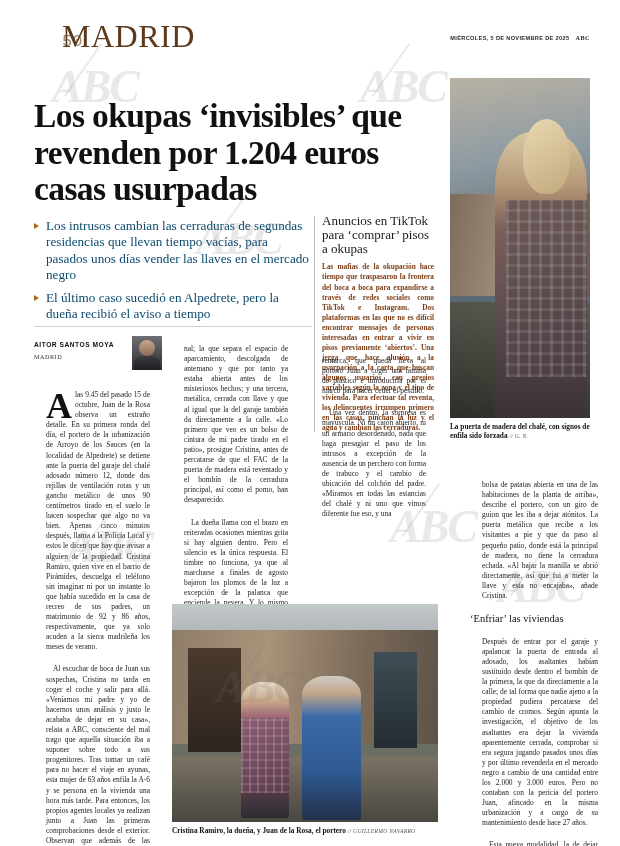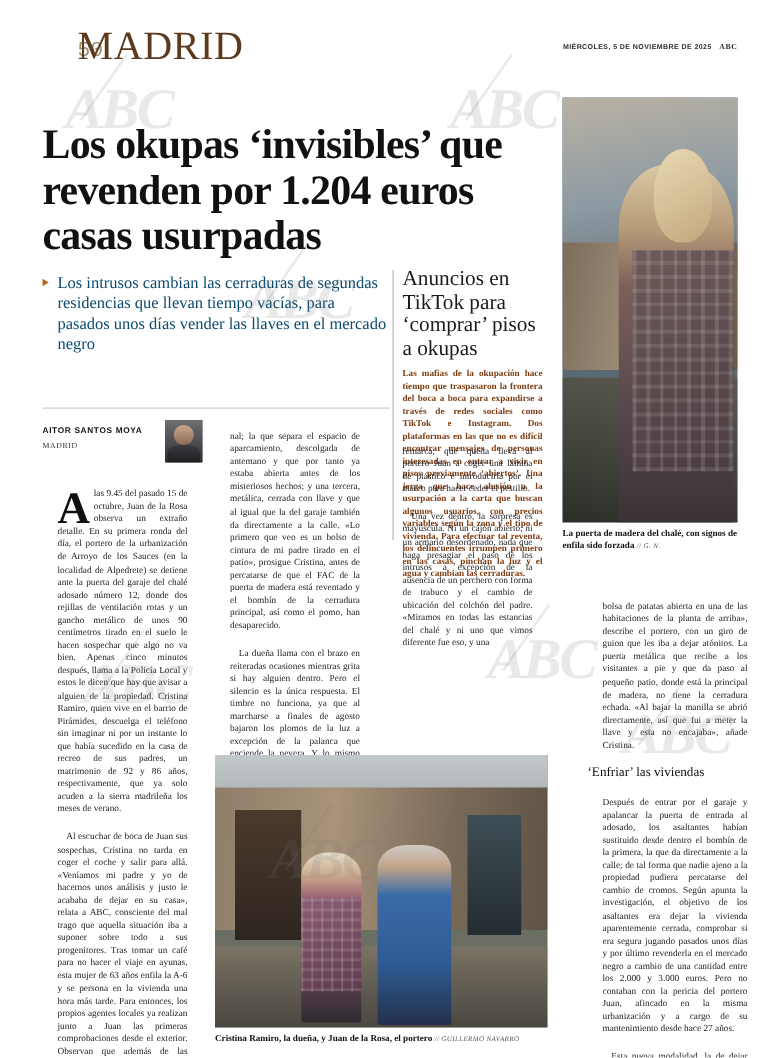--- a/index.html
+++ b/index.html
@@ -160,21 +160,21 @@
     border-bottom: 3.6px solid transparent;
   }
 
   
   .sidebox {
     position: absolute;
     left: 322px; top: 214px;
     width: 112px;
   }
   .sidebox-title {
-    font-size: 17px;
+    font-size: 13px;
     line-height: 1.09;
     color: #1a1a1a;
     font-family: "Liberation Serif", serif;
     margin-bottom: 6px;
   }
   .sidebox-body {
     font-size: 7.35px;
     line-height: 1.365;
     text-align: justify;
     font-weight: bold;
@@ -351,20 +351,24 @@
     <div class="hair"></div>
   </div>
 
   <h1 class="headline">Los okupas ‘invisibles’ que revenden por 1.204 euros casas usurpadas</h1>
 
   <div class="bullets">
     <div class="bullet">
       <span class="tri"></span>
       <span>Los intrusos cambian las cerraduras de segundas residencias que llevan tiempo vacías, para pasados unos días vender las llaves en el mercado negro</span>
     </div>
+    <div class="bullet">
+      <span class="tri"></span>
+      <span>El último caso sucedió en Alpedrete, pero la dueña recibió el aviso a tiempo</span>
+    </div>
   </div>
 
   <div class="vrule" style="left:314px; top:216px; height:216px;"></div>
   <div class="hairline" style="left:34px; top:326px; width:278px;"></div>
 
   <div class="sidebox">
     <div class="sidebox-title">Anuncios en TikTok para ‘comprar’ pisos a okupas</div>
     <div class="sidebox-body">Las mafias de la okupación hace tiempo que traspasaron la frontera del boca a boca para expandirse a través de redes sociales como TikTok e Instagram. Dos plataformas en las que no es difícil encontrar mensajes de personas interesadas en entrar a vivir en pisos previamente ‘abiertos’. Una jerga que hace alusión a la usurpación a la carta que buscan algunos usuarios, con precios variables según la zona y el tipo de vivienda. Para efectuar tal reventa, los delincuentes irrumpen primero en las casas, pinchan la luz y el agua y cambian las cerraduras.</div>
   </div>
 

